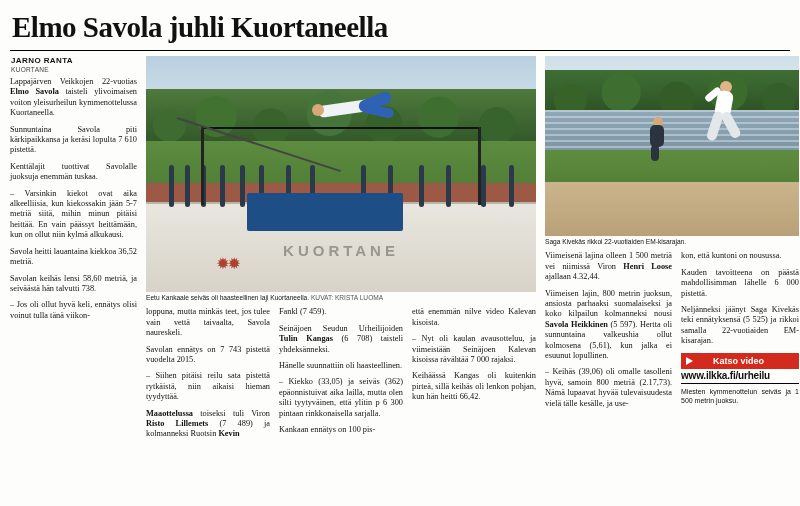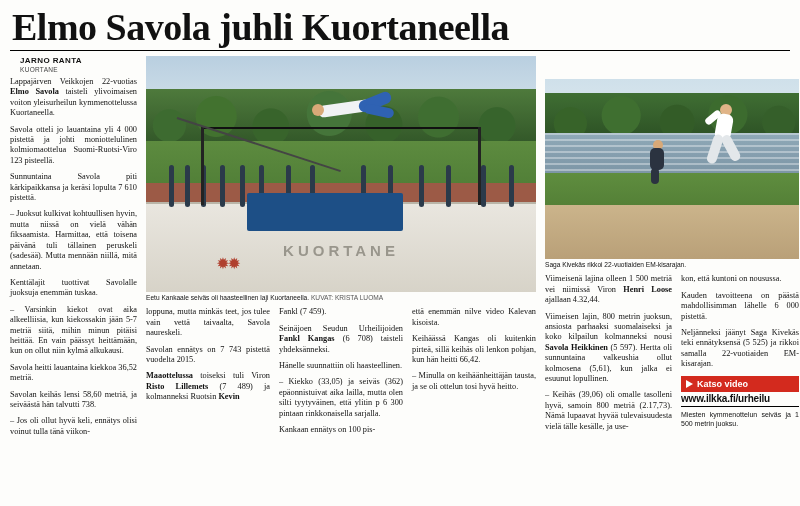--- a/index.html
+++ b/index.html
@@ -14,31 +14,31 @@
   }
   .page {
     position: relative;
     width: 800px;
     height: 506px;
     padding: 6px 10px 4px 10px;
   }
   .headline {
     font-family: "Liberation Serif", serif;
     font-weight: bold;
-    font-size: 38px;
+    font-size: 29px;
     line-height: 38px;
     letter-spacing: -0.5px;
     margin: 2px 0 4px 2px;
   }
   .rule {
     border-top: 1px solid #000;
     margin: 0 0 5px 0;
   }
   .byline {
-    margin: 0 0 4px 10px;
+    margin: 0 0 4px 1px;
   }
   .byline .name {
     font-family: "Liberation Sans", sans-serif;
     font-weight: bold;
     font-size: 8px;
     letter-spacing: 0.4px;
   }
   .byline .role {
     font-family: "Liberation Sans", sans-serif;
     font-size: 6.5px;
@@ -222,21 +222,21 @@
     background:#2b3340; border-radius:4px; }
 
   
   .promo {
     width: 118px;
     margin-top: 4px;
   }
   .promo-btn {
     display: flex;
     align-items: center;
-    gap: 4px;
+    gap: 20px;
     background: #d32a1e;
     color: #fff;
     font-family: "Liberation Sans", sans-serif;
     font-weight: bold;
     font-size: 9px;
     padding: 3px 5px;
   }
   .promo-play {
     width: 0; height: 0;
     border-left: 7px solid #fff;
@@ -252,44 +252,42 @@
     letter-spacing: -0.2px;
   }
   .promo-text {
     font-family: "Liberation Sans", sans-serif;
     font-size: 7px;
     line-height: 9px;
     padding-top: 3px;
   }
   .top-area { display: flex; gap: 9px; align-items: flex-start; }
   .left-col-stack { width: 127px; }
-  .right-stack { width: 254px; margin-top: 23px; }
+  .right-stack { width: 254px; }
   .mid-block { width: 390px; }
   .lower { display: flex; gap: 9px; margin-top: 2px; }
 </style>
 </head>
 <body>
 
 <div class="page">
 
   <div class="headline">Elmo Savola juhli Kuortaneella</div>
   <div class="rule"></div>
 
   <div class="top-area">
 
     <div class="left-col-stack">
       <div class="byline">
         <div class="name">JARNO RANTA</div>
         <div class="role">KUORTANE</div>
       </div>
       <div class="col c1">
         <p>Lappajärven Veikkojen 22-vuotias <b>Elmo Savola</b> taisteli ylivoimaisen voiton yleisurheilun kymmenottelussa Kuortaneella.</p>
-        <p>Savola otteli jo lauantaina yli 4 000 pistettä ja johti moniottelulinen kolmiomaottelua Suomi-Ruotsi-Viro 123 pisteellä.</p>
         <p>Sunnuntaina Savola piti kärkipaikkansa ja keräsi lopulta 7 610 pistettä.</p>
-        <p>– Juoksut kulkivat kohtuullisen hyvin, mutta niissä on vielä vähän fiksaamista. Harmittaa, että toisena päivänä tuli tällainen peruskeli (sadesää). Mutta mennään niillä, mitä annetaan.</p>
         <p>Kenttälajit tuottivat Savolalle juoksuja enemmän tuskaa.</p>
         <p>– Varsinkin kiekot ovat aika alkeelliisia, kun kiekossakin jään 5-7 metriä siitä, mihin minun pitäisi heittää. En vain päässyt heittämään, kun on ollut niin kylmä alkukausi.</p>
         <p>Savola heitti lauantaina kiekkoa 36,52 metriä.</p>
         <p>Savolan keihäs lensi 58,60 metriä, ja seiväästä hän talvutti 738.</p>
         <p>– Jos oli ollut hyvä keli, ennätys olisi voinut tulla tänä viikon-</p>
       </div>
     </div>
 
     <div class="mid-block">
       <div class="photo-main">
@@ -328,33 +326,34 @@
       </div>
       <div class="caption">
         <span>Eetu Kankaale seiväs oli haasteellinen laji Kuortaneella.</span>
         <span class="credit">KUVAT: KRISTA LUOMA</span>
       </div>
 
       <div class="lower">
         <div class="col c2">
           <p>loppuna, mutta minkäs teet, jos tulee vain vettä taivaalta, Savola naureskeli.</p>
           <p>Savolan ennätys on 7 743 pistettä vuodelta 2015.</p>
+          <p>– Siihen pitäisi reilu sata pistettä rytkäistä, niin aikaisi hieman tyydyttää.</p>
           <p><b>Maaottelussa</b> toiseksi tuli Viron <b>Risto Lillemets</b> (7 489) ja kolmanneksi Ruotsin <b>Kevin</b></p>
         </div>
         <div class="col c3">
           <p>Fankl (7 459).</p>
-          <p>Seinäjoen Seudun Urheilijoiden <b>Fankl Kangas</b> (6 708) taisteli yhdeksänneksi.</p>
+          <p>Seinäjoen Seudun Urheilijoiden <b>Tulin Kangas</b> (6 708) taisteli yhdeksänneksi.</p>
           <p>Hänelle suunnattiin oli haasteellinen.</p>
           <p>– Kiekko (33,05) ja seiväs (362) epäonnistuivat aika lailla, mutta olen silti tyytyväinen, että ylitin p 6 300 pintaan rinkkonaisella sarjalla.</p>
           <p>Kankaan ennätys on 100 pis-</p>
         </div>
         <div class="col c4">
           <p>että enemmän nilve video Kalevan kisoista.</p>
+          <p>– Nyt oli kaulan avausotteluu, ja viimeistään Seinäjoen Kalevan kisoissa rävähtää 7 000 rajaksi.</p>
           <p>Keihäässä Kangas oli kuitenkin pirteä, sillä keihäs oli lenkon pohjan, kun hän heitti 66,42.</p>
-          <p>– Minulla on keihäänheittäjän tausta, ja se oli ottelun tosi hyvä heitto.</p>
         </div>
       </div>
     </div>
 
     <div class="right-stack">
       <div class="photo-side">
         <div class="ps-sky"></div>
         <div class="ps-trees"></div>
         <div class="ps-stand"></div>
         <div class="ps-seats"></div>

